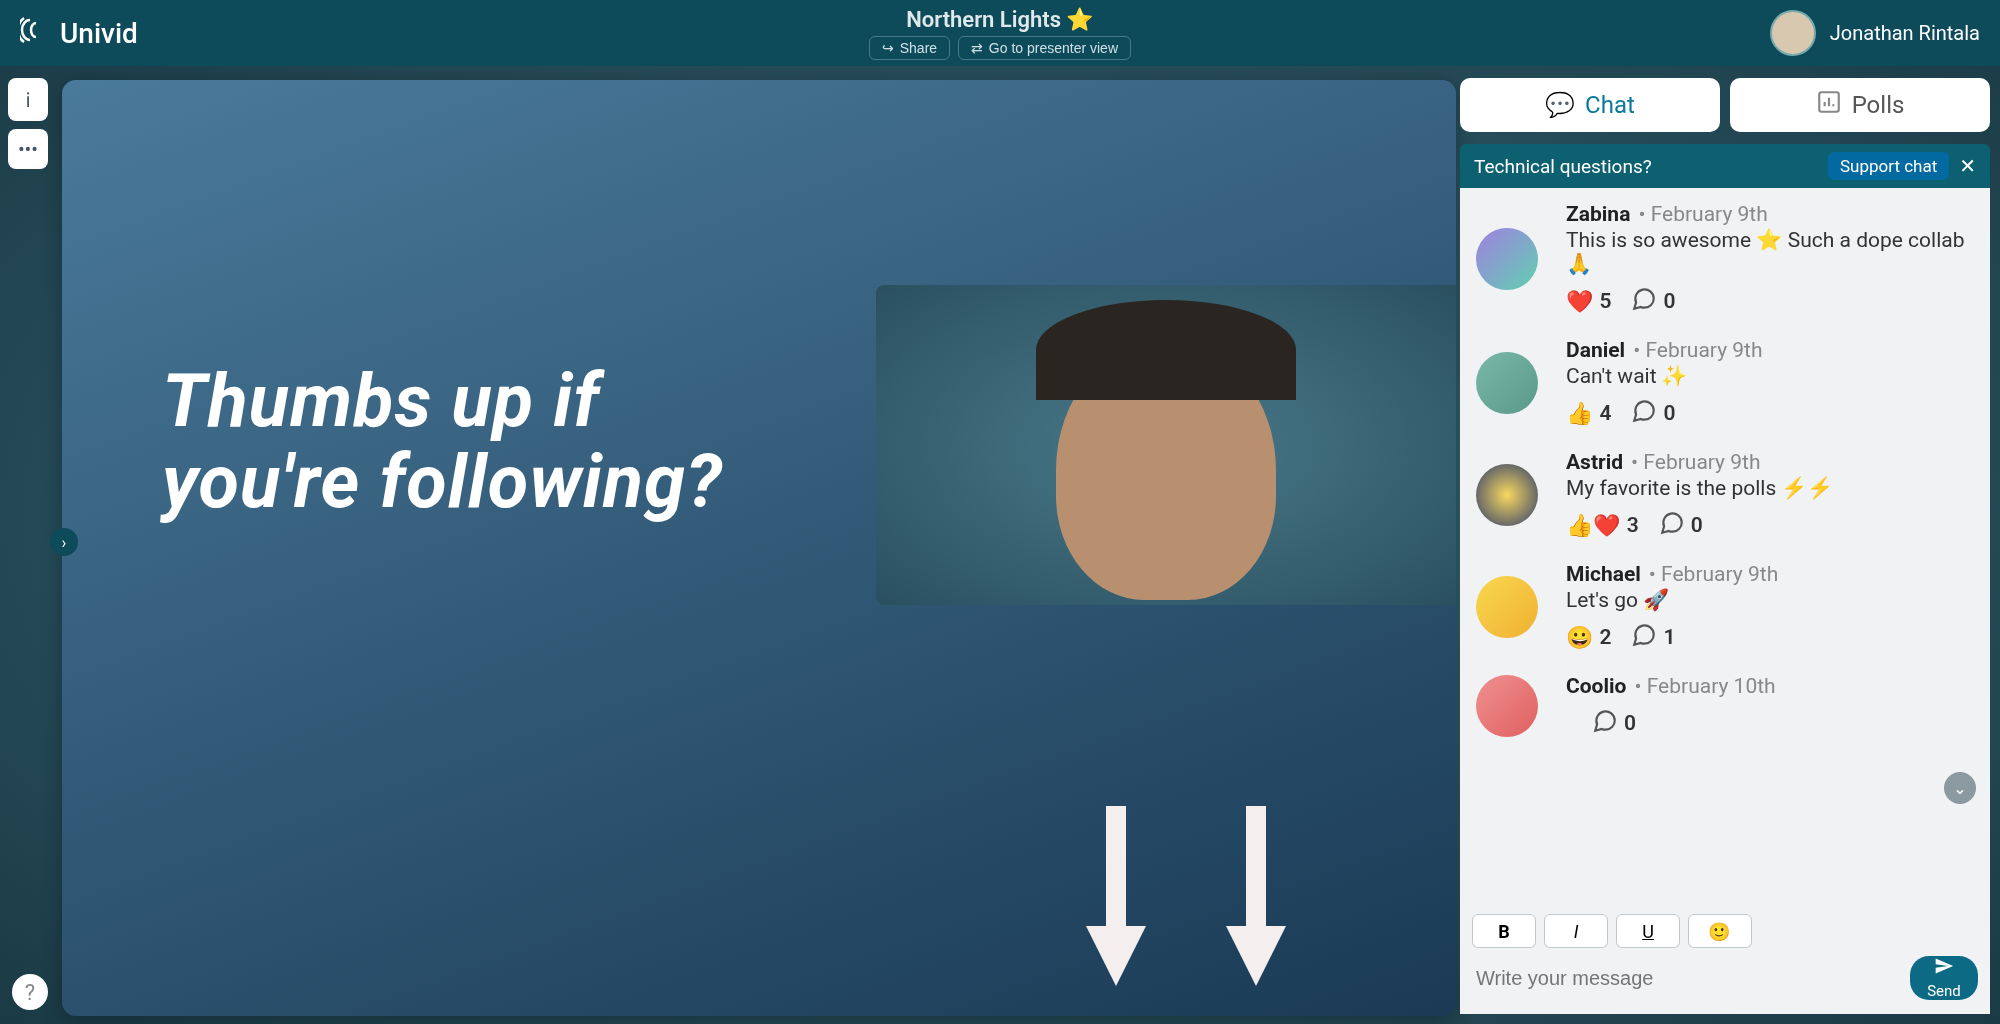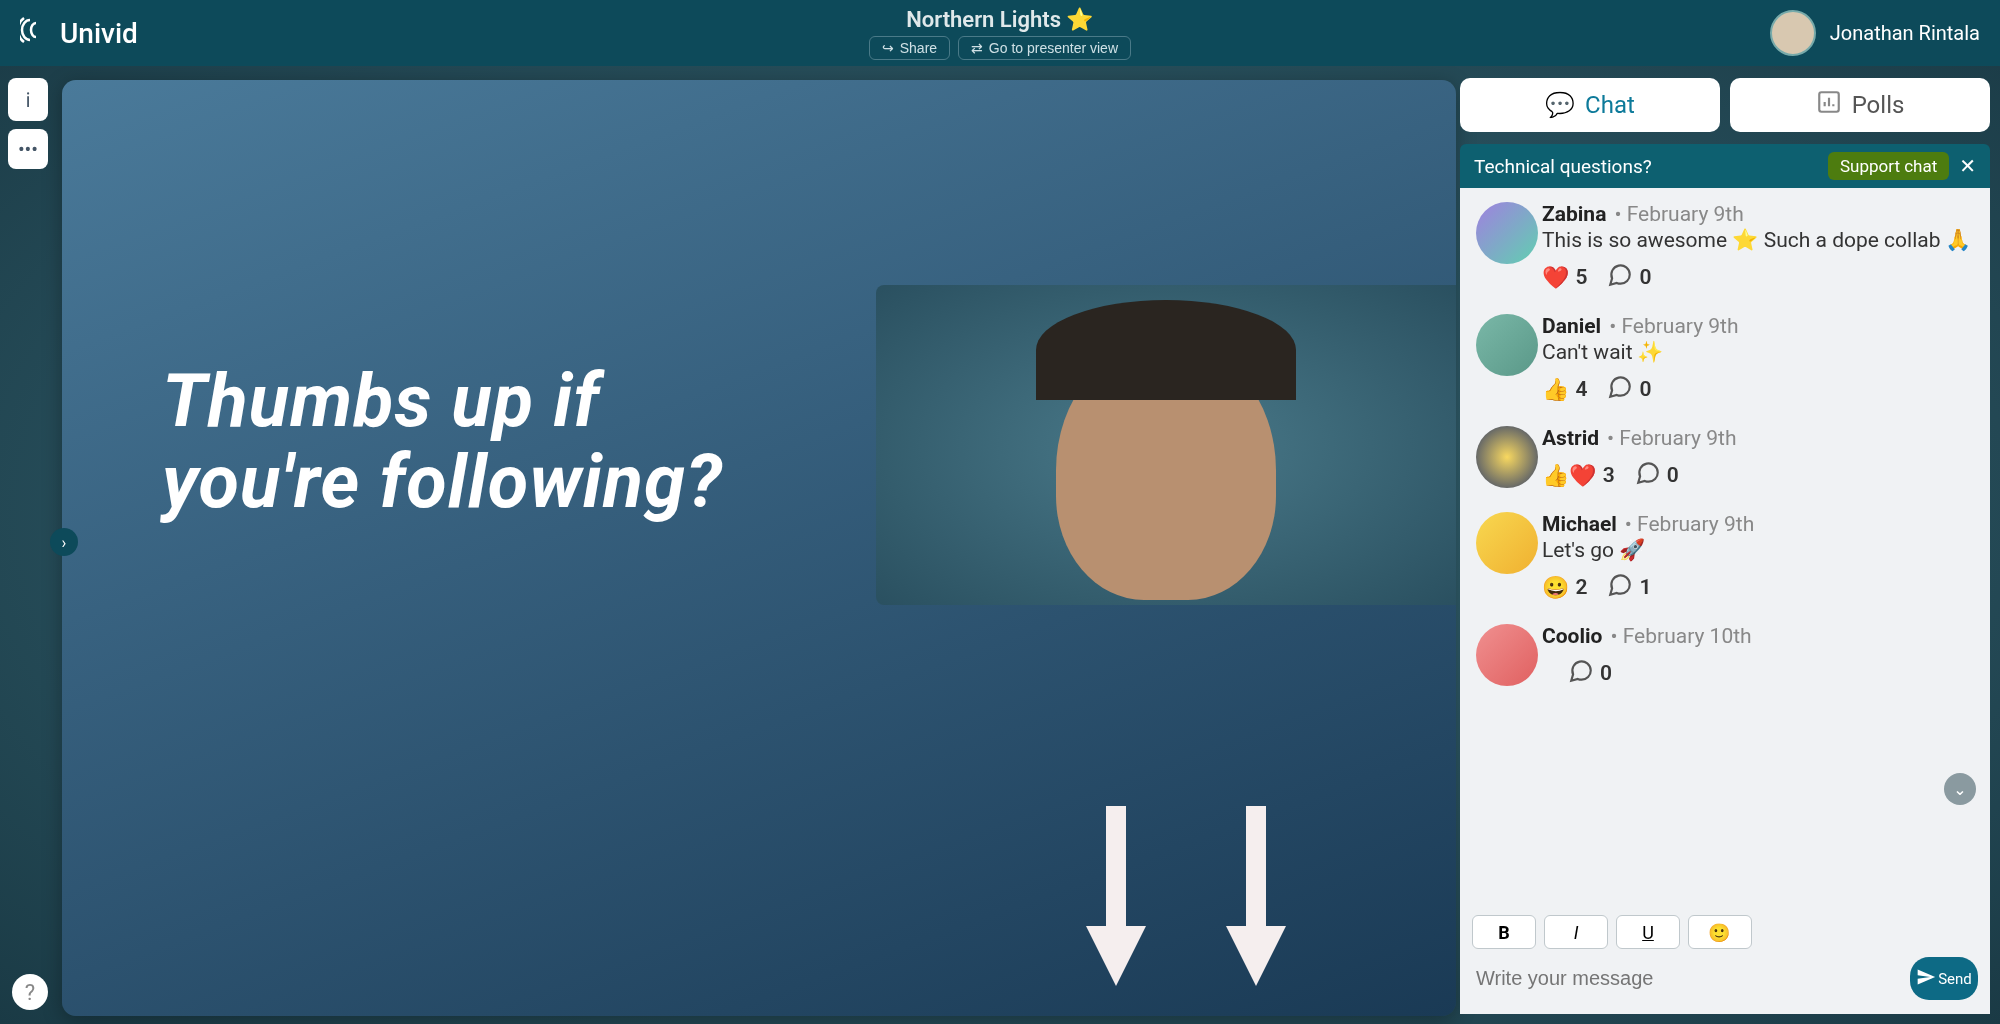--- a/index.html
+++ b/index.html
@@ -89,28 +89,28 @@
 .tab {
   flex: 1; background: #fff; border-radius: 10px; display: flex; align-items: center;
   justify-content: center; gap: 10px; font-size: 24px; color: #555; cursor: pointer;
 }
 .tab.active { color: #0d7a9a; }
 .support-banner {
   background: #0d6070; color: #fff; height: 44px; border-radius: 6px 6px 0 0;
   display: flex; align-items: center; padding: 16px 14px; margin-top: 12px; font-size: 19px;
 }
 .support-chip {
-  margin-left: auto; background: #4d7c0f; color: #fff; padding: 4px 12px;
+  margin-left: auto; background: #0369a1; color: #fff; padding: 4px 12px;
   border-radius: 6px; font-size: 17px;
 }
 .close-x { margin-left: 10px; font-size: 20px; cursor: pointer; }
 .chat-scroll {
   flex: 1; background: #f0f2f4; overflow-y: auto; position: relative;
 }
-.msg { padding: 14px 16px 8px 16px; display: flex; gap: 4px; }
+.msg { padding: 14px 16px 8px 16px; display: flex; gap: 28px; align-items: center; }
 .msg-avatar { width: 62px; height: 62px; border-radius: 50%; flex-shrink: 0; }
 .msg-body { flex: 1; }
 .msg-head { display: flex; align-items: baseline; gap: 8px; }
 .msg-name { font-weight: 700; font-size: 21px; color: #222; }
 .msg-date { font-size: 21px; color: #888; }
 .msg-text { font-size: 21px; color: #333; margin-top: 2px; }
 .msg-reacts { display: flex; align-items: center; gap: 6px; margin-top: 10px; }
 .msg-react-icon { font-size: 22px; }
 .msg-react-count { font-size: 21px; font-weight: 600; color: #333; margin-right: 14px; }
 .scroll-chevron {
@@ -124,21 +124,21 @@
 .fmt-btn {
   width: 64px; height: 34px; border: 1px solid #c0c8cc; background: #fff; border-radius: 6px;
   display: flex; align-items: center; justify-content: center; font-size: 18px; cursor: pointer;
 }
 .compose-input-row { display: flex; gap: 19px; align-items: stretch; }
 .compose-input {
   flex: 1; border: none; background: #f0f2f4; font-size: 20px; color: #888; padding: 10px 4px;
 }
 .send-btn {
   width: 68px; background: #0d6a85; color: #fff; border-radius: 19px;
-  display: flex; flex-direction: row; align-items: center; justify-content: center;
+  display: flex; flex-direction: column; align-items: center; justify-content: center;
   font-size: 15px; gap: 2px; cursor: pointer;
 }
 </style>
 </head>
 <body>
 
 <div class="topbar">
   <div class="logo">
     <span class="logo-icon">
       <svg viewBox="0 0 32 36" fill="none" stroke="#fff" stroke-width="2.5">
@@ -308,20 +308,21 @@
       </div>
     </div>
       </div>
       <div class="msg">
     <div class="msg-avatar" style="background:radial-gradient(circle,#f8d860,#2a3a6a)"></div>
     <div class="msg-body">
       <div class="msg-head">
         <span class="msg-name">Astrid</span>
         <span class="msg-date">• February 9th</span>
       </div>
+      <div class="msg-text">My favorite is the polls ⚡⚡</div>
       <div class="msg-reacts">
         <span class="msg-react-icon">👍❤️</span>
         <span class="msg-react-count">3</span>
         <span>
           <svg width="26" height="26" viewBox="0 0 24 24" fill="none" stroke="#555" stroke-width="2">
                 <path d="M21 11.5a8.38 8.38 0 0 1-8.5 8.5 8.5 8.5 0 0 1-3.5-.7L3 21l1.7-6A8.5 8.5 0 1 1 21 11.5z"></path>
               </svg>
         </span>
         <span class="msg-react-count">0</span>
       </div>

